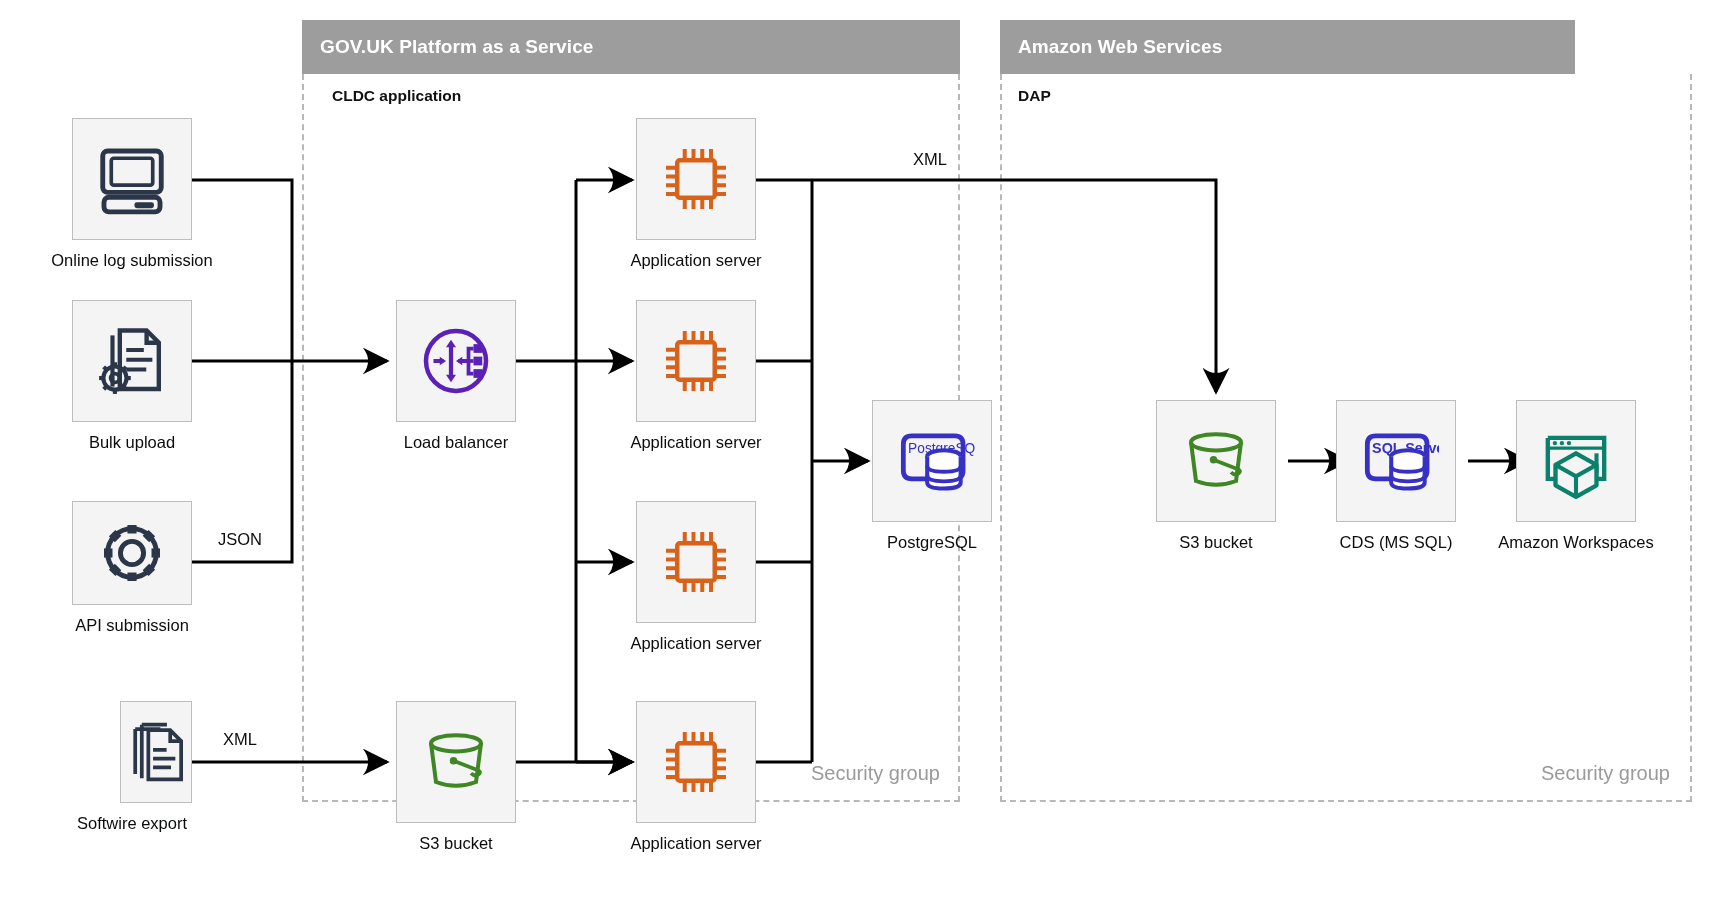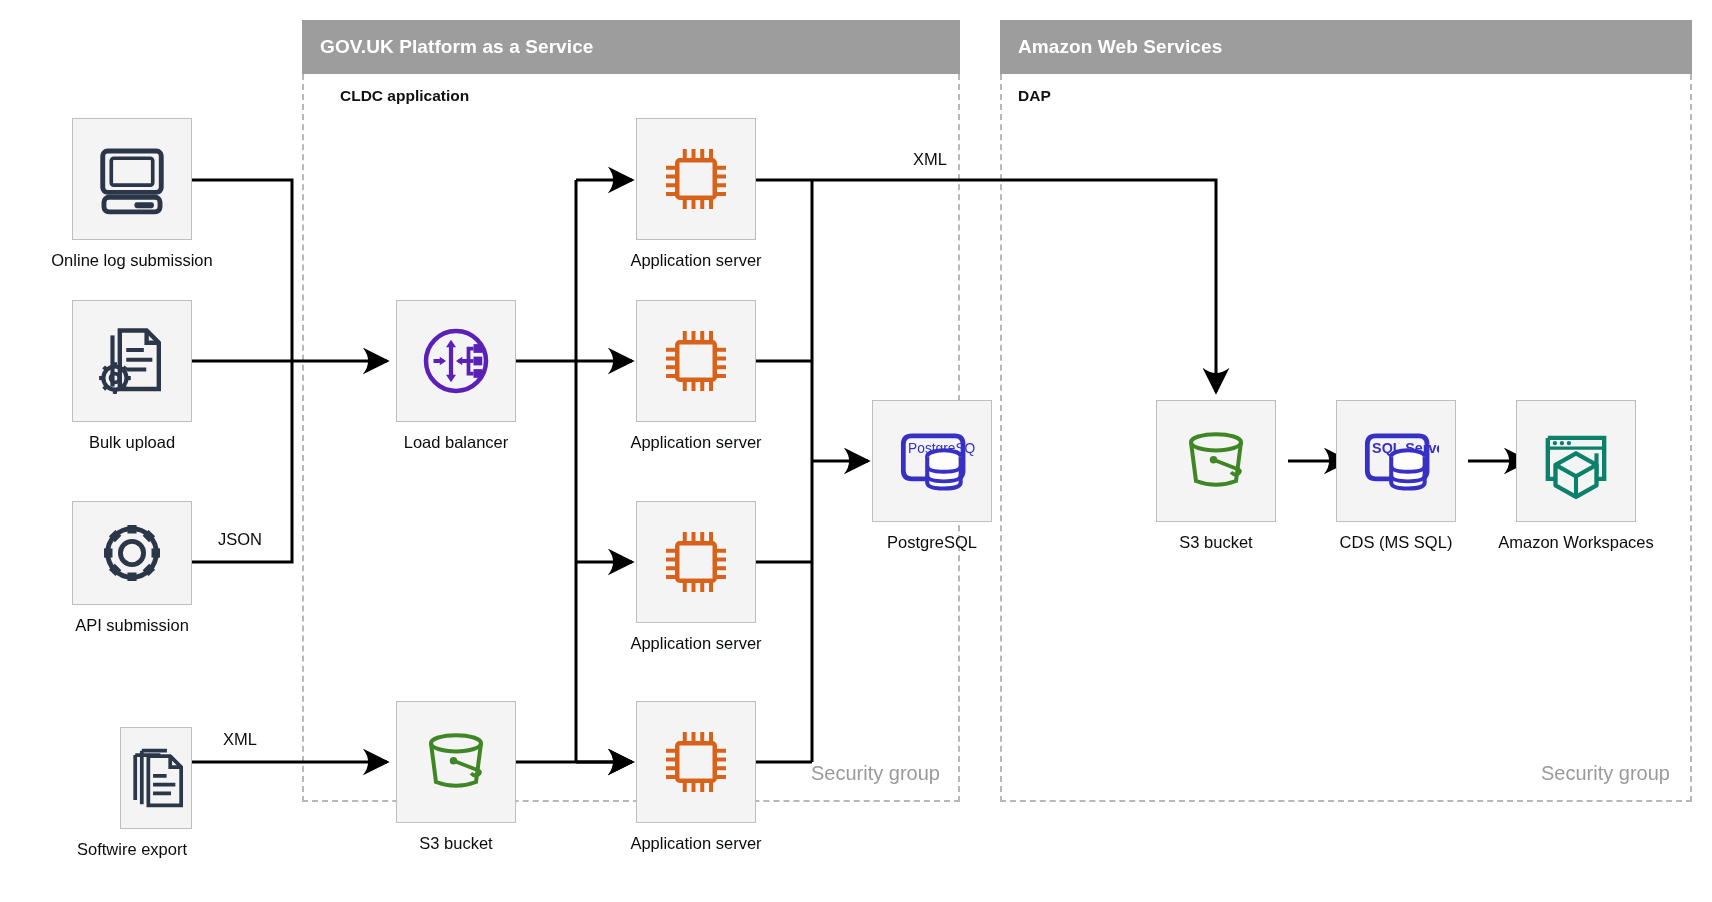--- a/index.html
+++ b/index.html
@@ -98,24 +98,24 @@
 </style>
 </head>
 <body>
 
 <div id="canvas">
 
   <div class="group-header" style="left:302px; top:20px; width:658px; height:54px;">
     <span>GOV.UK Platform as a Service</span>
   </div>
   <div class="group-body" style="left:302px; top:74px; width:658px; height:728px;"></div>
-  <div class="group-sublabel" style="left:340px; top:87px;">CLDC application</div>
+  <div class="group-sublabel" style="left:332px; top:87px;">CLDC application</div>
   <div class="security-label" style="left:700px; top:762px; width:240px;">Security group</div>
 
-  <div class="group-header" style="left:1000px; top:20px; width:692px; height:54px;">
+  <div class="group-header" style="left:1000px; top:20px; width:575px; height:54px;">
     <span>Amazon Web Services</span>
   </div>
   <div class="group-body" style="left:1000px; top:74px; width:692px; height:728px;"></div>
   <div class="group-sublabel" style="left:1018px; top:87px;">DAP</div>
   <div class="security-label" style="left:1420px; top:762px; width:250px;">Security group</div>
 
   <svg id="edges" viewBox="0 0 1712 902" xmlns="http://www.w3.org/2000/svg">
     <defs>
       <marker id="arrow" viewBox="0 0 10 10" refX="9" refY="5" markerWidth="9" markerHeight="9" orient="auto-start-reverse">
         <path d="M 0 0 L 10 5 L 0 10 Q 4 5 0 0 z" fill="#000000"></path>
@@ -211,21 +211,21 @@
           <path d="M15.7 15.7 L20.6 20.6"></path>
             <path d="M43.4 43.4 L48.3 48.3"></path>
           <path d="M48.3 15.7 L43.4 20.6"></path>
             <path d="M20.6 43.4 L15.7 48.3"></path>
         </g>
       </svg>
     </div>
     <div class="node-label">API submission</div>
   </div>
 
-  <div class="node" style="left:72px; top:727px; width:120px; height:102px;padding-left:48px;">
+  <div class="node" style="left:72px; top:701px; width:120px; height:102px;padding-left:48px;">
     <div class="node-box">
       <svg width="78" height="78" viewBox="0 0 64 64">
         <path d="M13 11 H36 M13 11 V52" fill="none" stroke="#2b3649" stroke-width="3.4"></path>
         <path d="M19 7 H42 M19 7 V56" fill="none" stroke="#2b3649" stroke-width="3.4"></path>
         <path d="M25 12 H45 L55 22 V57 H25 Z" fill="#f4f4f4" stroke="#2b3649" stroke-width="3.4"></path>
         <path d="M45 12 V22 H55" fill="none" stroke="#2b3649" stroke-width="3.4"></path>
         <path d="M31 30 H40 M31 38 H48 M31 46 H44" stroke="#2b3649" stroke-width="3.4" stroke-linecap="square"></path>
       </svg>
     </div>
     <div class="node-label">Softwire export</div>

